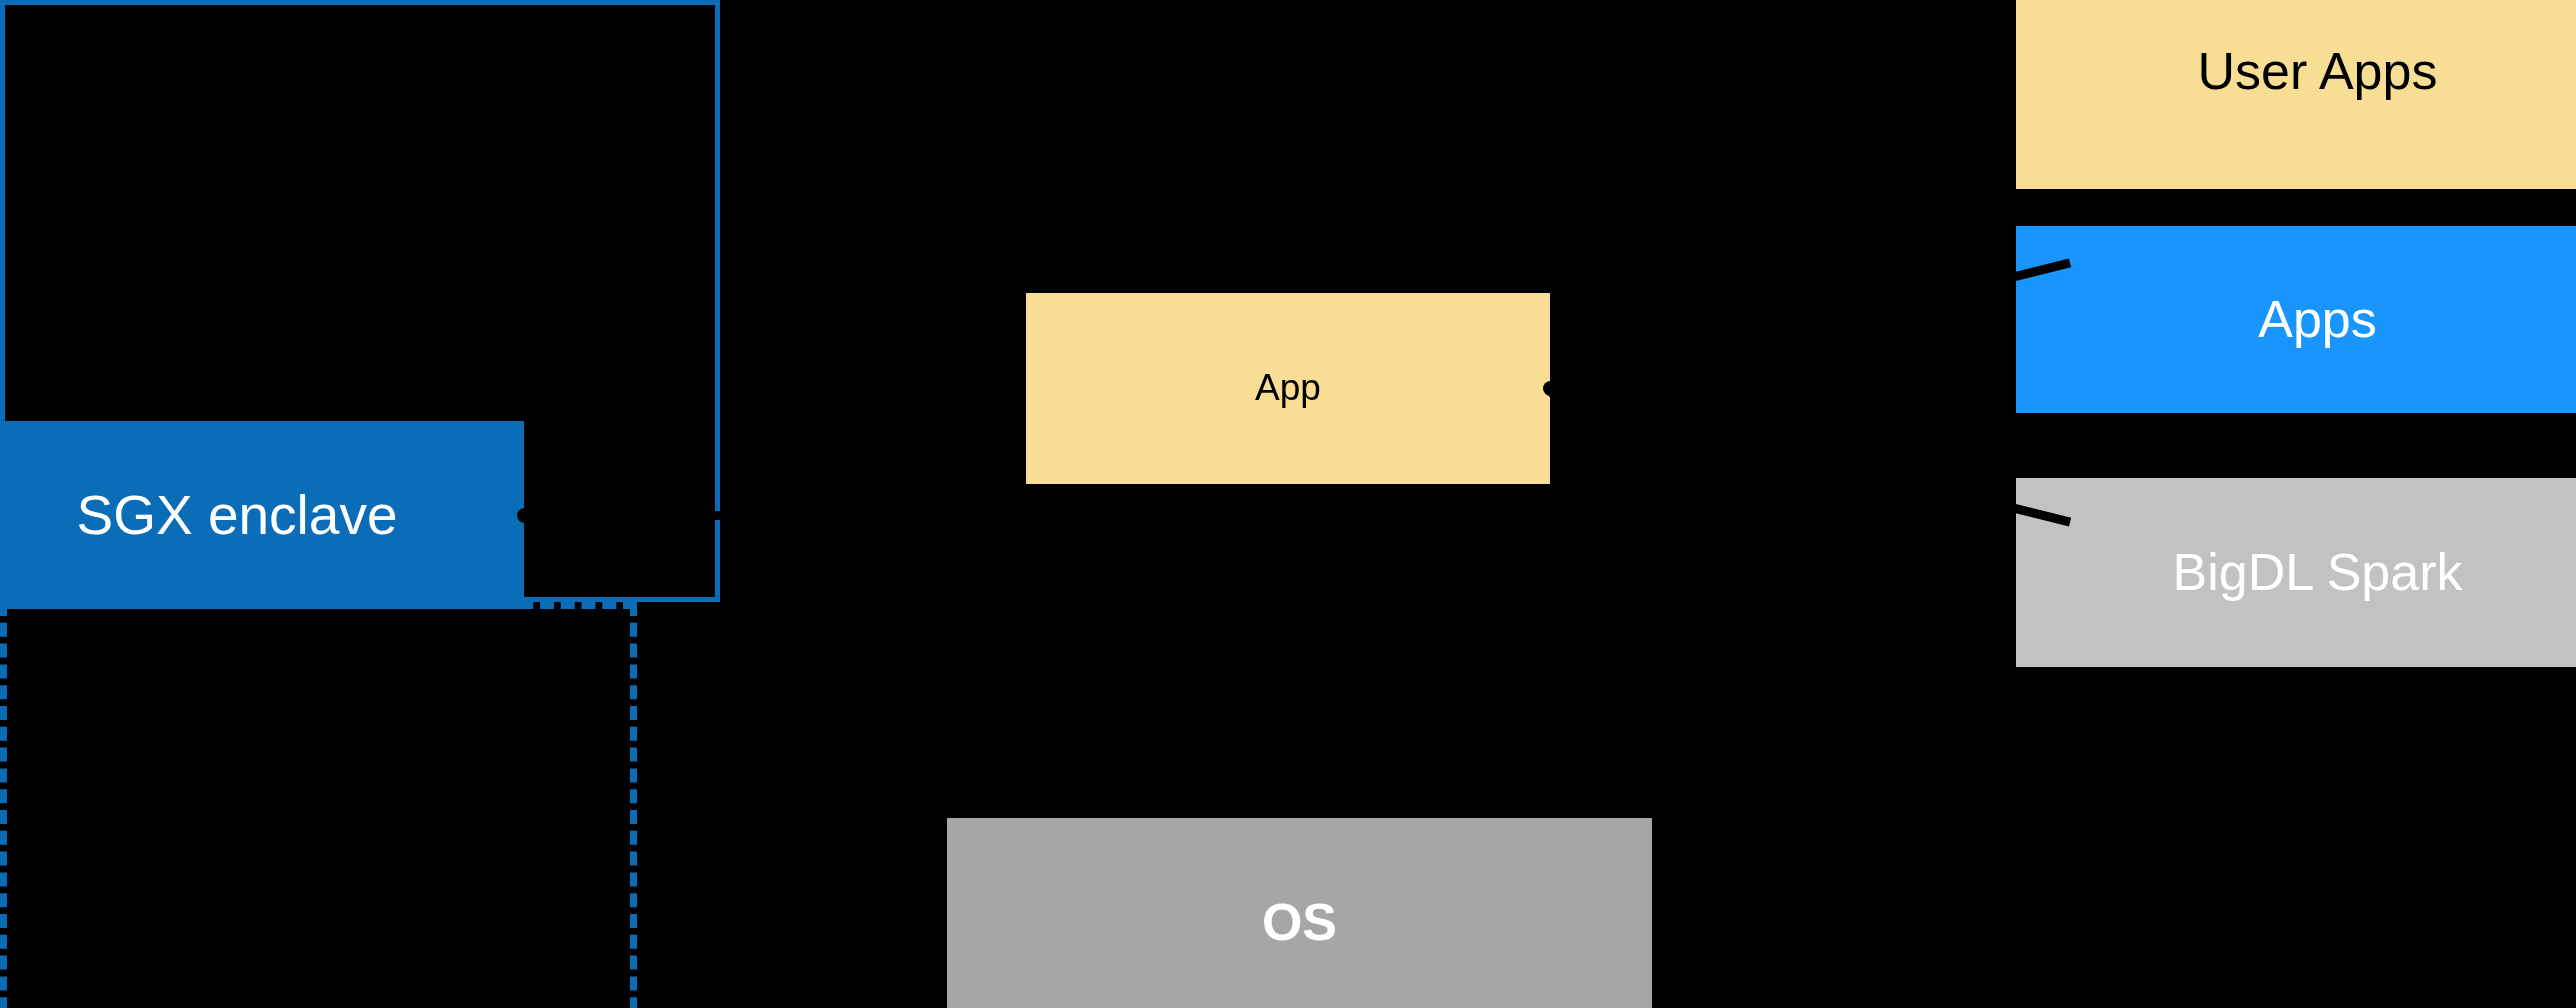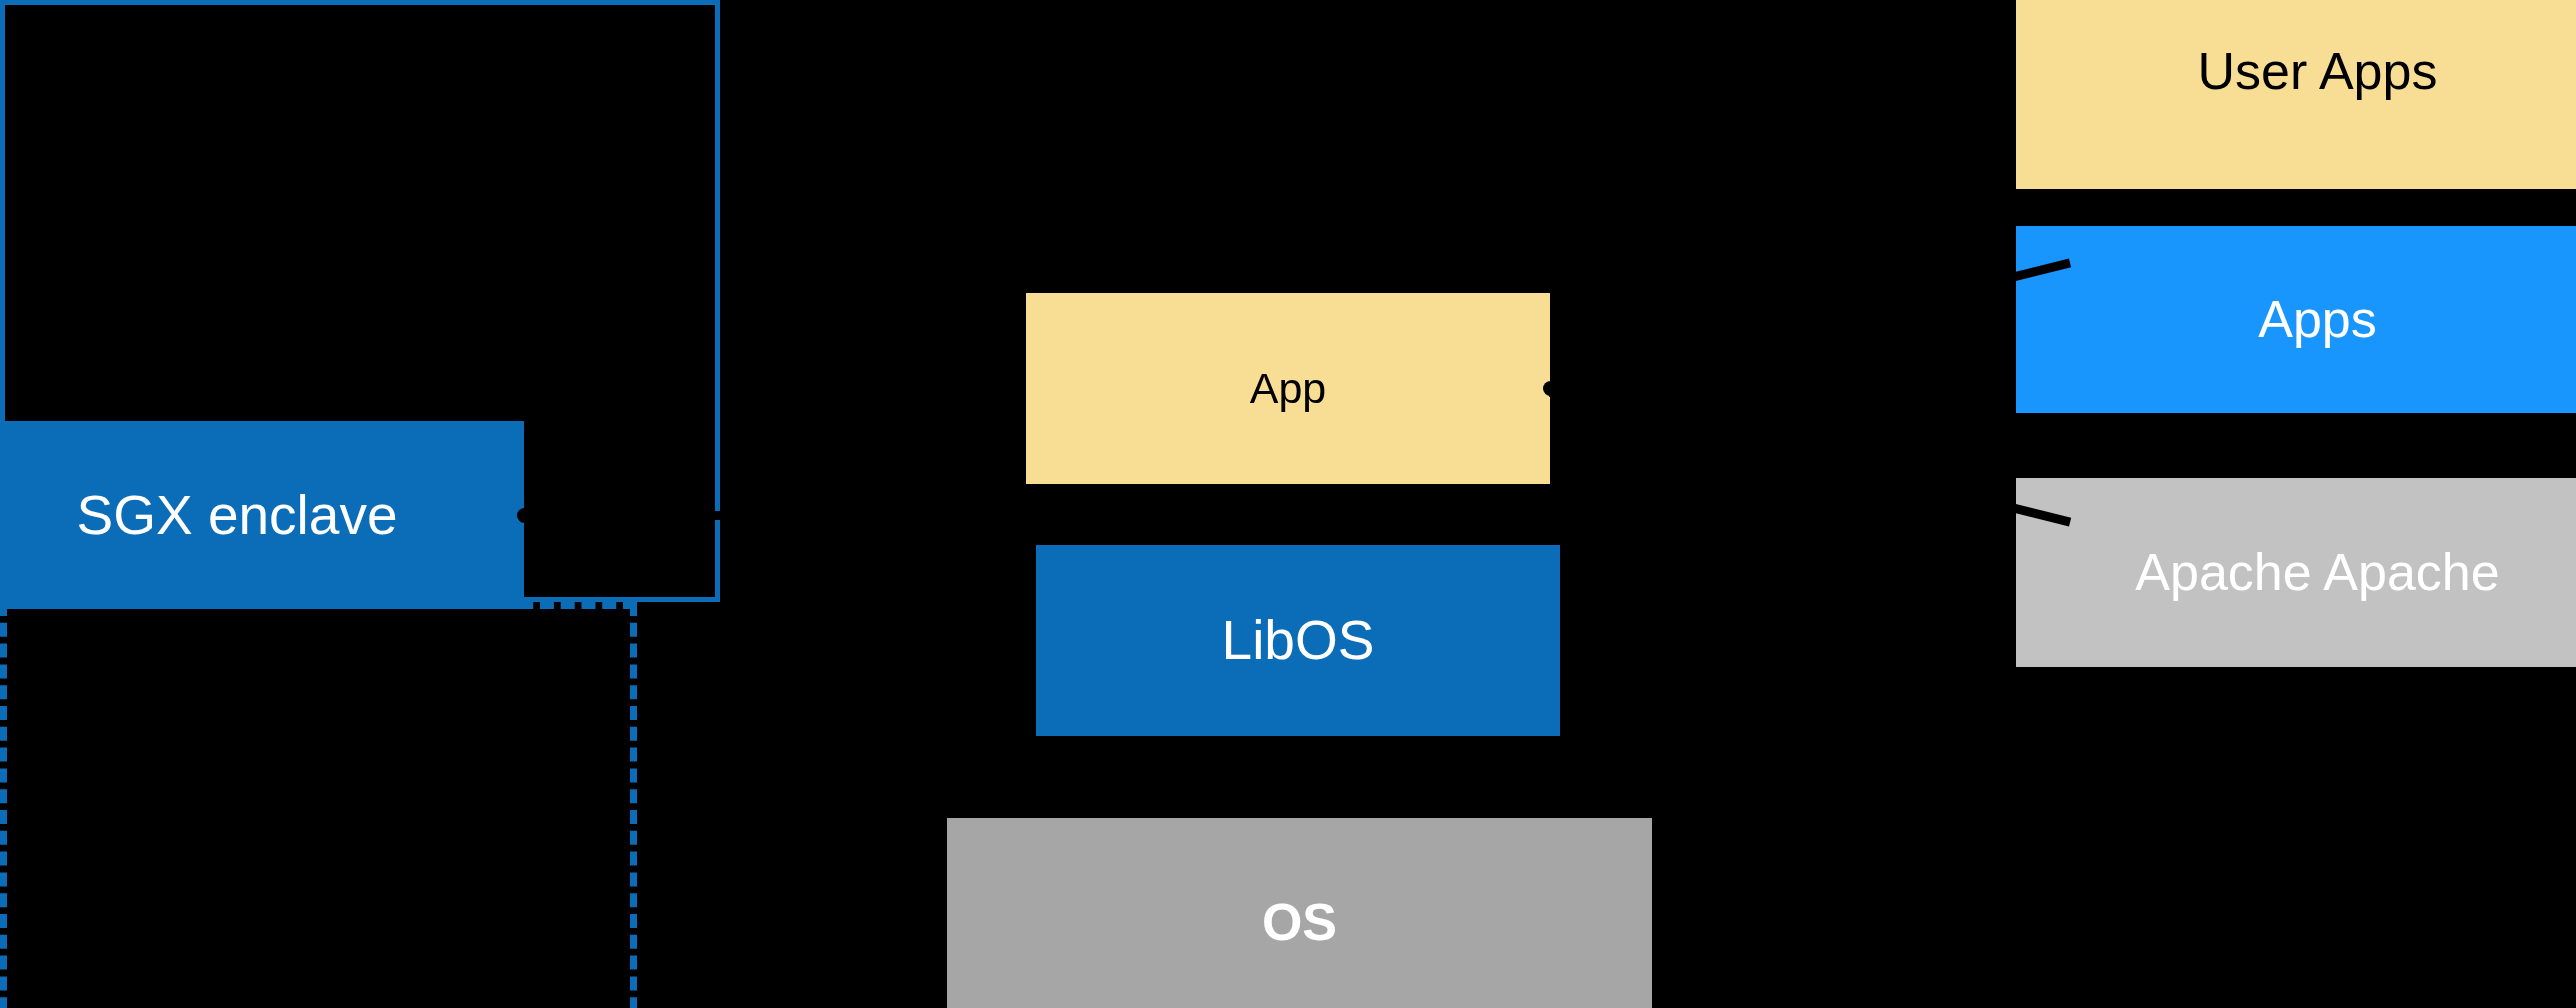--- a/index.html
+++ b/index.html
@@ -54,21 +54,21 @@
     background: transparent;
   }
   
   #app-box {
     left: 1026px;
     top: 293px;
     width: 524px;
     height: 191px;
     background: #F8DE94;
     color: #000000;
-    font-size: 43px;
+    font-size: 37px;
   }
   
   #libos-box {
     left: 1036px;
     top: 545px;
     width: 524px;
     height: 191px;
     background: #0B6CB8;
     color: #FFFFFF;
     font-size: 55px;
@@ -139,38 +139,35 @@
   </div>
 
   <div id="enclave-outline"></div>
 
   <div id="graphene-outline"></div>
 
   <div class="box" id="app-box">
     <span>App</span>
   </div>
 
-  <div class="box" id="libos-box">
-    <span>LibOS</span>
-  </div>
 
   <div class="box" id="os-box">
     <span>OS</span>
   </div>
 
   <div class="box" id="user-apps-box">
     <span>User Apps</span>
   </div>
 
   <div class="box" id="bigdl-box">
     <span>Apps</span>
   </div>
 
   <div class="box" id="apache-spark-box">
-    <span>Apache Apache</span>
+    <span>BigDL Spark</span>
   </div>
 
   <div class="endpoint-dot" id="sgx-connector-dot"></div>
   <div class="endpoint-dot" id="app-connector-dot"></div>
 
   <div class="connector-line" style="left:1550px; top:388px; width:536px; height:9.2px; transform: rotate(-14deg);"></div>
   <div class="connector-line" style="left:1550px; top:388px; width:536px; height:9.2px; transform: rotate(14deg);"></div>
   <div class="connector-line" style="left:524px; top:511px; width:427px; height:9.2px;"></div>
 
 </div>

